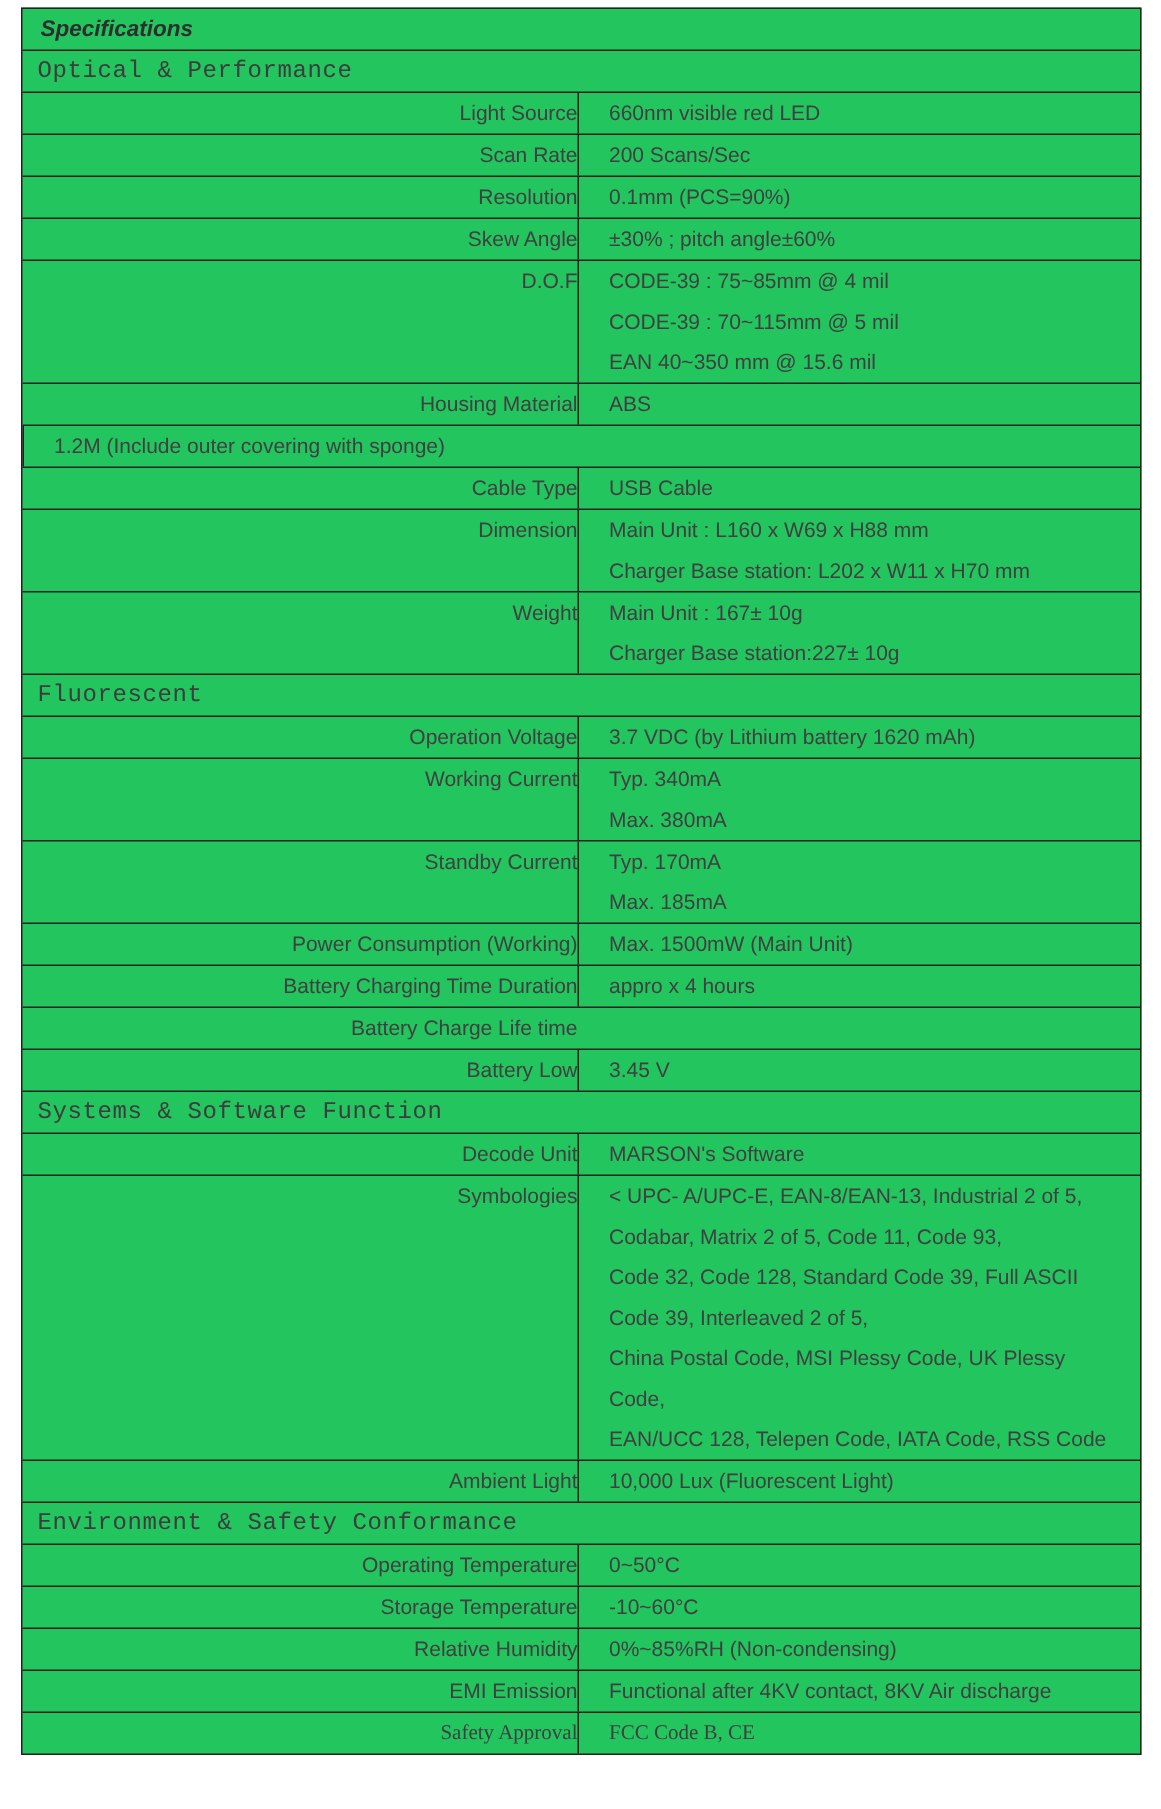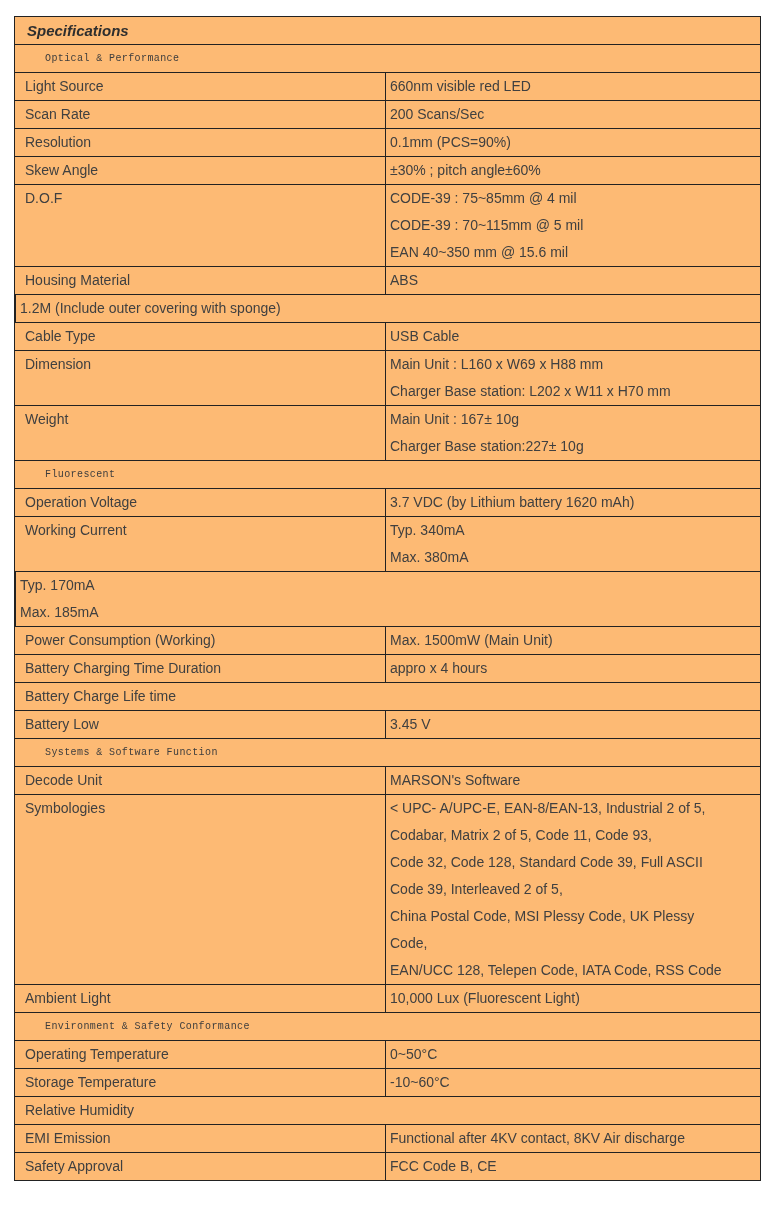--- a/index.html
+++ b/index.html
@@ -5,41 +5,41 @@
   :root{
     --border-color:#222222;
     --text-color:#404040;
     --title-color:#2e2e2e;
     --bg:#ffffff;
   }
   *{margin:0;padding:0;box-sizing:border-box;}
   html,body{width:774px;height:1206px;background:var(--bg);overflow:hidden;}
   body{font-family:"Liberation Sans","DejaVu Sans",sans-serif;color:var(--text-color);position:relative;}
   .spec-table{
-    position:absolute;left:14px;top:16px;width:747px;
+    position:absolute;left:14px;top:5px;width:747px;
     border:1px solid var(--border-color);
-    background:#fdba74;
+    background:#22c55e;
   }
   .row{display:flex;border-bottom:1px solid var(--border-color);}
-  .row:last-child{border-bottom:none;}
+  .row:last-child{border-bottom:none;font-family:Liberation Serif, serif;}
   .cell{min-height:27px;}
   .line{line-height:27px;height:27px;font-size:14px;white-space:nowrap;overflow:hidden;}
   .title-row .cell{
     width:100%;padding-left:12px;
   }
   .title-row .line{
     font-weight:bold;font-style:italic;font-size:15px;color:var(--title-color);
   }
   .section-row .cell{width:100%;padding-left:10px;}
   .section-row .line{
     font-family:"Liberation Mono","DejaVu Sans Mono",monospace;
-    font-size:10px;letter-spacing:0.4px;color:#3d3d3d;margin-left:20px;
-  }
-  .label-cell{width:370px;padding-left:10px;}
-  .value-cell{flex:1;border-left:1px solid var(--border-color);padding-left:4px;}
+    font-size:16px;letter-spacing:0.4px;color:#3d3d3d;
+  }
+  .label-cell{width:370px;padding-left:10px;text-align:right;}
+  .value-cell{flex:1;border-left:1px solid var(--border-color);padding-left:20px;}
 </style>
 </head>
 <body>
 
 <div class="spec-table" id="spec-table">
     <div class="row title-row">
       <div class="cell">
         <div class="line">Specifications</div>
       </div>
     </div>
@@ -145,20 +145,23 @@
     <div class="row spec-row">
       <div class="cell label-cell">
         <div class="line">Working Current</div>
       </div>
       <div class="cell value-cell">
         <div class="line">Typ. 340mA</div>
         <div class="line">Max. 380mA</div>
       </div>
     </div>
     <div class="row spec-row">
+      <div class="cell label-cell">
+        <div class="line">Standby Current</div>
+      </div>
       <div class="cell value-cell">
         <div class="line">Typ. 170mA</div>
         <div class="line">Max. 185mA</div>
       </div>
     </div>
     <div class="row spec-row">
       <div class="cell label-cell">
         <div class="line">Power Consumption (Working)</div>
       </div>
       <div class="cell value-cell">
@@ -239,20 +242,23 @@
         <div class="line">Storage Temperature</div>
       </div>
       <div class="cell value-cell">
         <div class="line">-10~60°C</div>
       </div>
     </div>
     <div class="row spec-row">
       <div class="cell label-cell">
         <div class="line">Relative Humidity</div>
       </div>
+      <div class="cell value-cell">
+        <div class="line">0%~85%RH (Non-condensing)</div>
+      </div>
     </div>
     <div class="row spec-row">
       <div class="cell label-cell">
         <div class="line">EMI Emission</div>
       </div>
       <div class="cell value-cell">
         <div class="line">Functional after 4KV contact, 8KV Air discharge</div>
       </div>
     </div>
     <div class="row spec-row">

